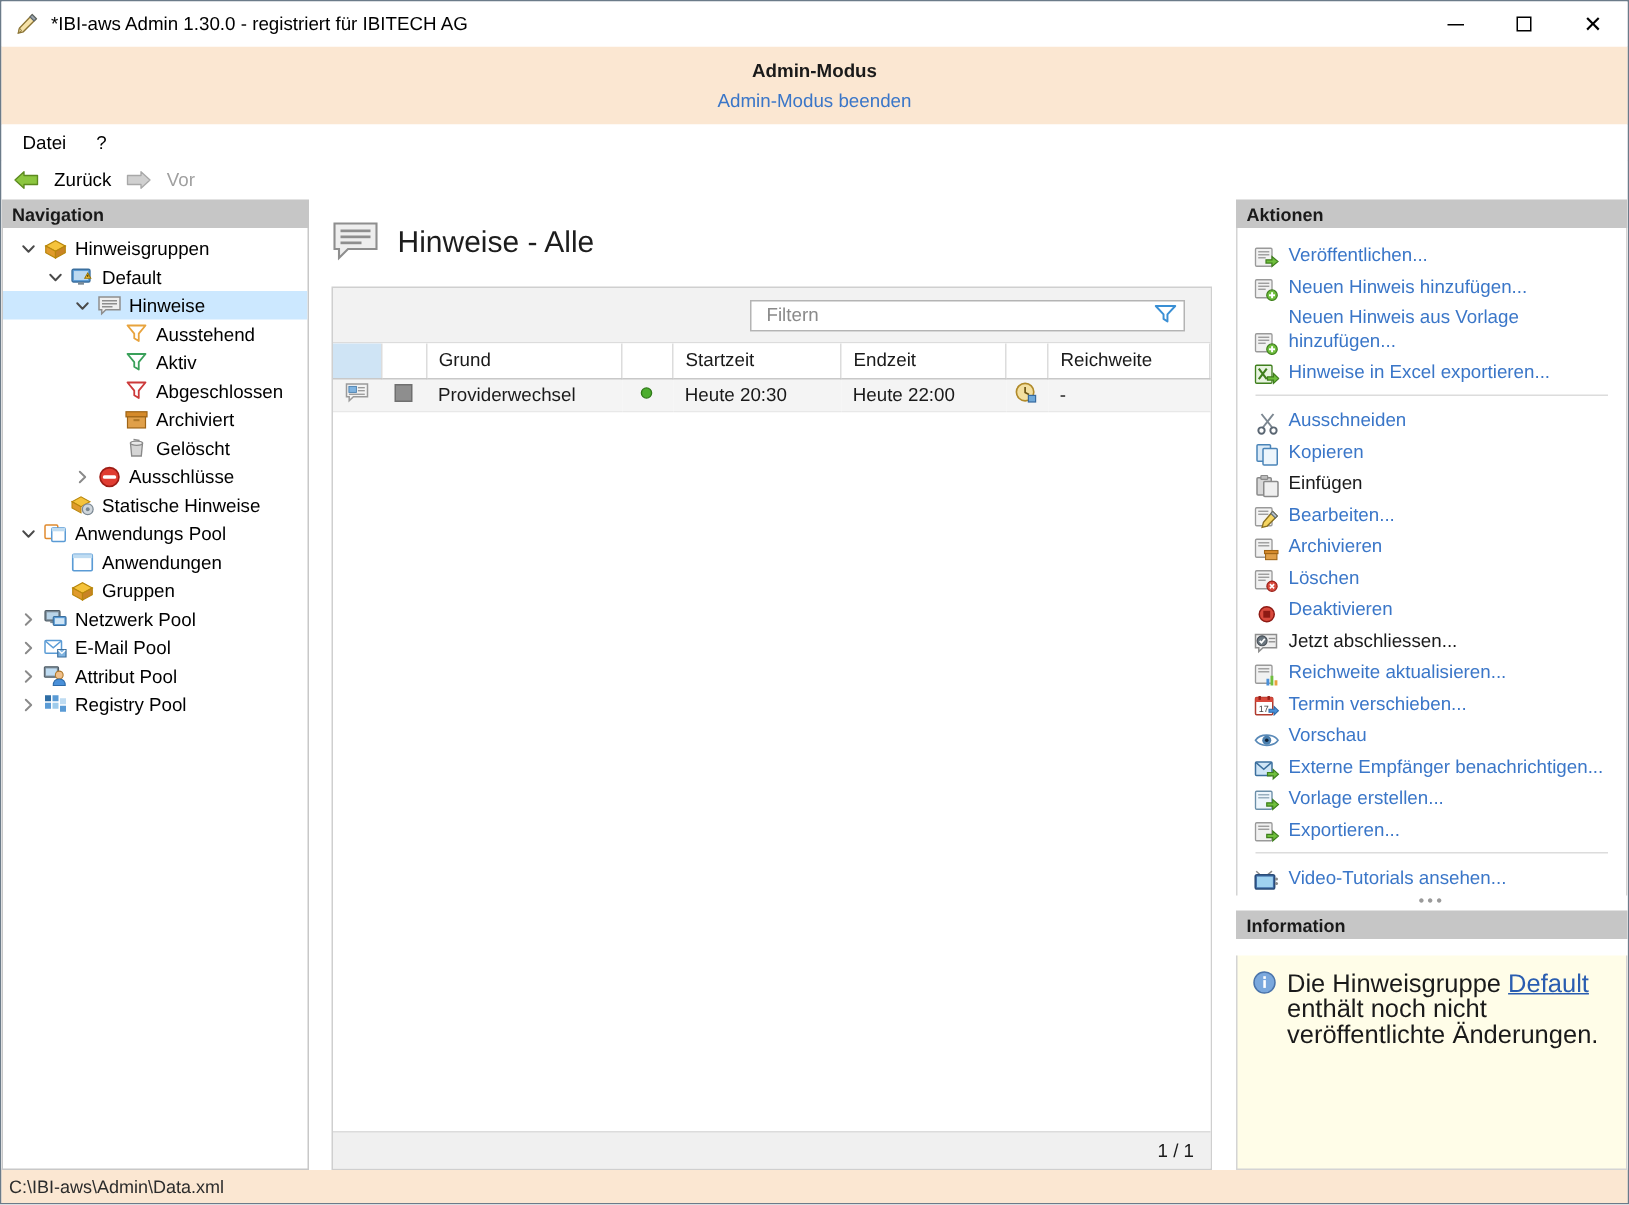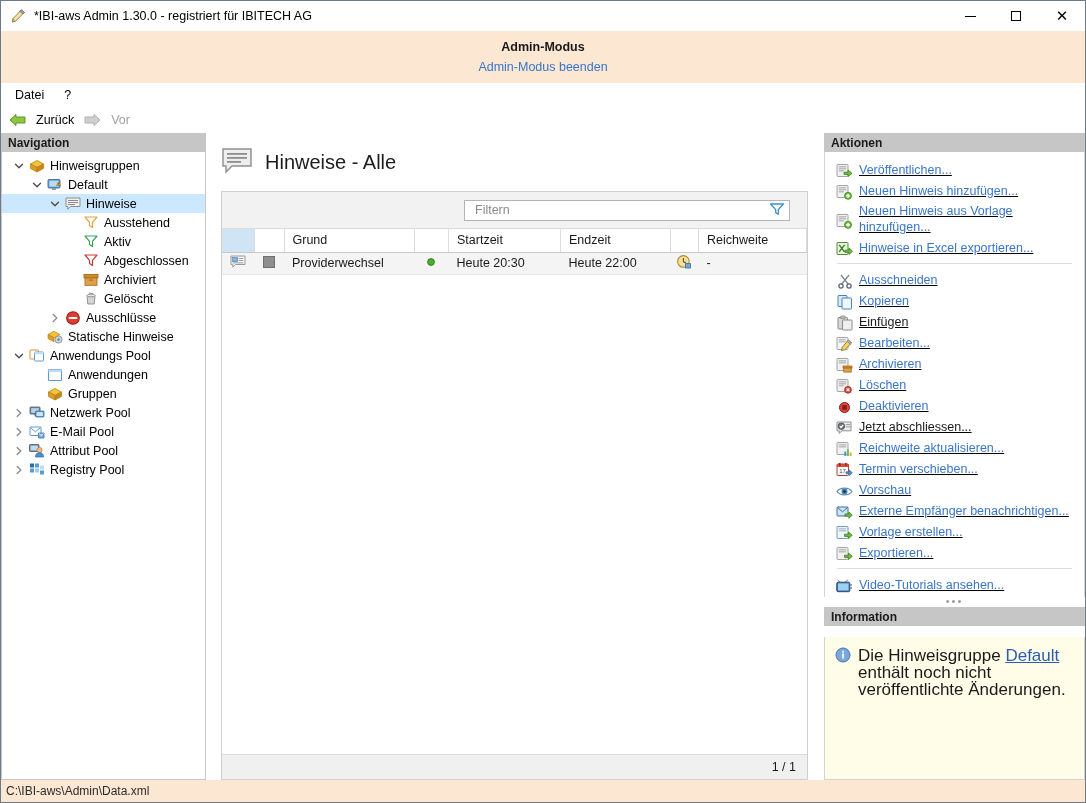--- a/index.html
+++ b/index.html
@@ -193,21 +193,21 @@
   }
   .grid-toolbar {
     height: 37px;
     flex: 0 0 auto;
     background: #f2f2f2;
     border-bottom: 1px solid #dcdcdc;
     display: flex; align-items: center; justify-content: flex-end;
     padding-right: 17px;
   }
   .filter-box {
-    width: 326px; height: 21px;
+    width: 290px; height: 21px;
     border: 1px solid #b4b4b4;
     background: #fff;
     display: flex; align-items: center;
     padding: 0 4px 0 8px;
   }
   .filter-input {
     border: none; outline: none;
     flex: 1 1 auto;
     font-family: "Liberation Sans", sans-serif;
     font-size: 12.5px;
@@ -269,25 +269,24 @@
   }
   .actions-list {
     background: #fff;
     flex: 0 0 auto;
     padding: 7px 0 2px 0;
     border-left: 1px solid #d4d4d4;
     border-right: 1px solid #d4d4d4;
   }
   .action-row {
     display: flex;
-    align-items: center;
+    align-items: flex-end;
     padding: 0 8px 0 9px;
     min-height: 21px;
     cursor: pointer;
-    text-decoration: underline;
   }
   .action-icon {
     width: 21px; flex: 0 0 21px;
     display: flex; align-items: flex-start; justify-content: center;
     padding-top: 3px;
   }
   .action-label {
     font-size: 12.5px;
     color: #3a76c8;
     line-height: 16px;

